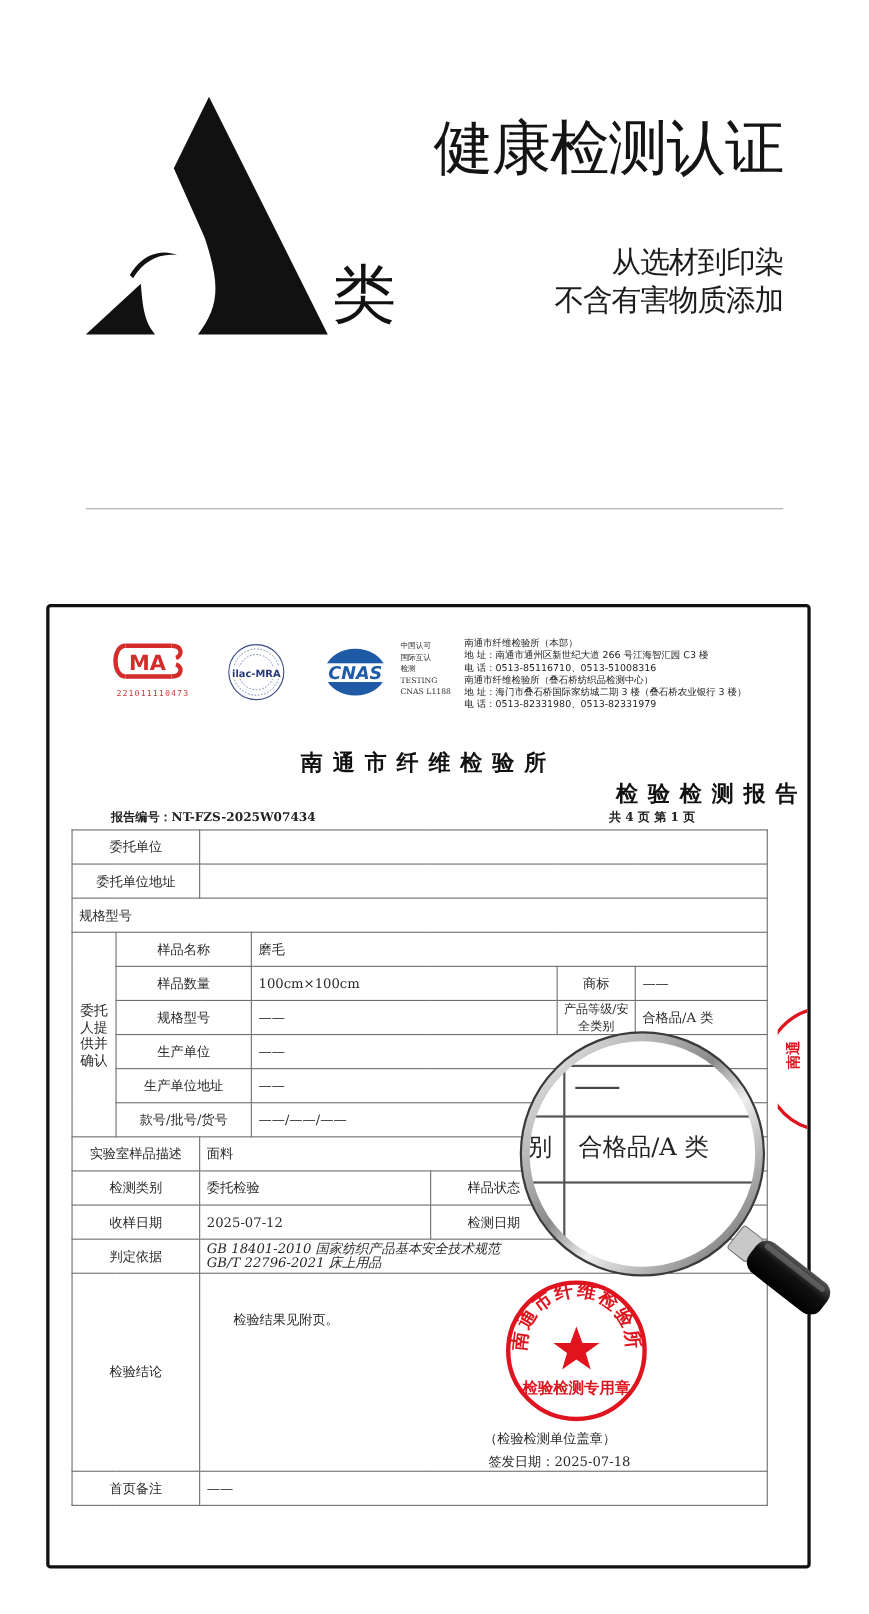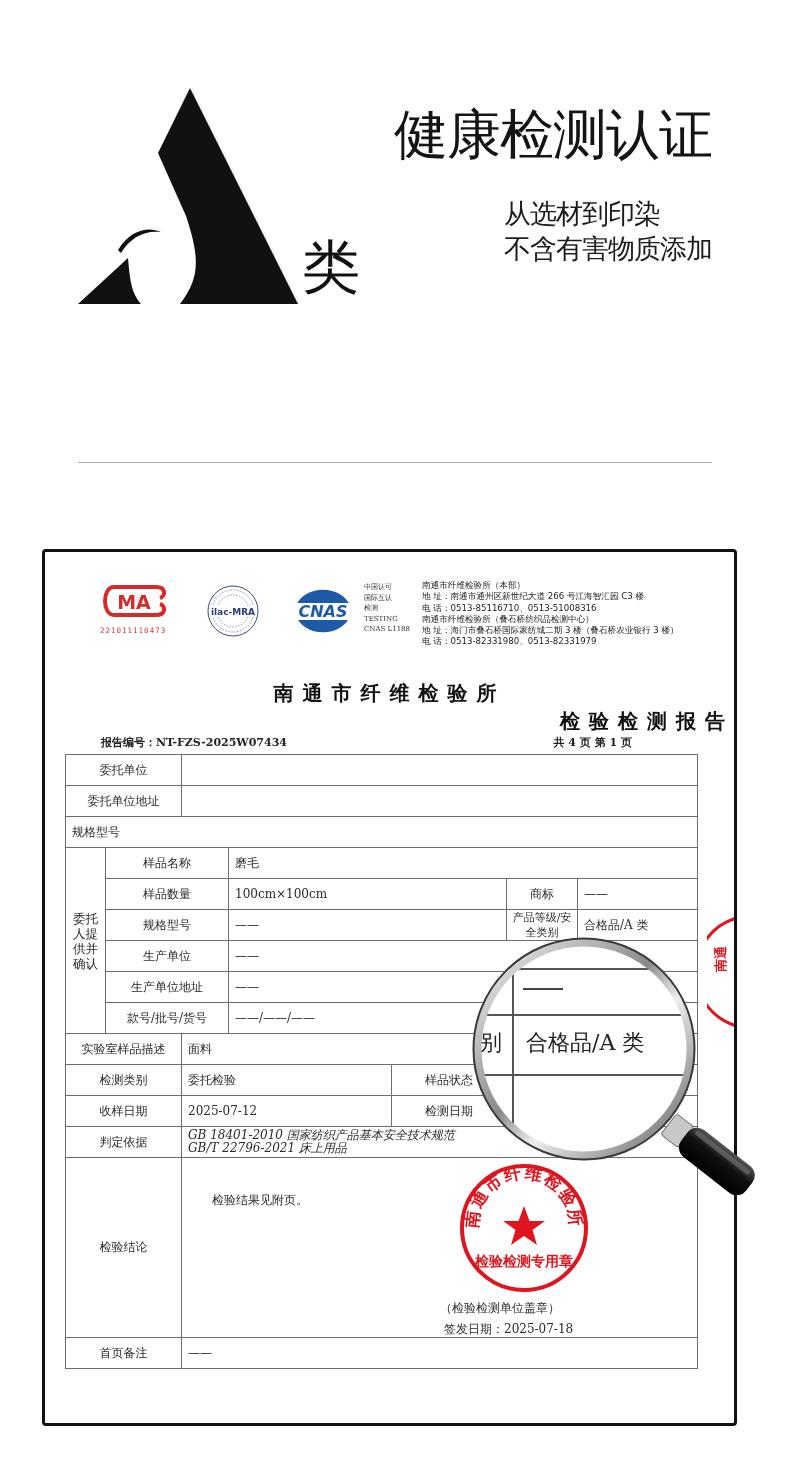--- a/index.html
+++ b/index.html
@@ -3,32 +3,32 @@
 <meta charset="utf-8">
 <style>
   * { box-sizing: border-box; margin: 0; padding: 0; }
   html, body { width: 790px; height: 1467px; background: #fff; overflow: hidden; }
   body { position: relative; font-family: "DejaVu Sans", "Liberation Sans", sans-serif; color: #1a1a1a; }
 
   
   .hero-logo { position: absolute; left: 78px; top: 88px; width: 230px; height: 218px; }
   .hero-lei { position: absolute; left: 302px; top: 238px; font-size: 58px; line-height: 1; color: #111; font-weight: 400; }
   .hero-title { position: absolute; right: 78px; top: 108px; font-size: 54px; line-height: 1; color: #141414; letter-spacing: -1px; text-align: right; white-space: nowrap; }
-  .hero-lines { position: absolute; right: 78px; top: 196px; }
+  .hero-lines { position: absolute; right: 78px; top: 221px; text-align: right; }
   .hero-lines div { font-size: 27px; line-height: 35px; color: #1c1c1c; letter-spacing: -1px; white-space: nowrap; }
   .divider { position: absolute; left: 78px; top: 462px; width: 634px; height: 1px; background: #a9a9a9; }
 
   
   .report { position: absolute; left: 42px; top: 549px; width: 695px; height: 877px; border: 3px solid #111; border-radius: 4px; background: #fff; overflow: hidden; }
   .serif { font-family: "DejaVu Serif", "Liberation Serif", serif; }
 
   .cert-row { position: absolute; left: 55px; top: 28px; height: 64px; width: 600px; }
   .cma { position: absolute; left: 0; top: 4px; width: 72px; }
   .cma-box { width: 68px; height: 34px; position: relative; }
-  .cma-num { font-size: 7.5px; color: #d23b3b; letter-spacing: 1px; text-align: left; margin-top: 4px; font-family: "DejaVu Sans Mono", monospace; }
+  .cma-num { font-size: 7.5px; color: #d23b3b; letter-spacing: 1px; text-align: right; margin-top: 4px; font-family: "DejaVu Sans Mono", monospace; }
   .ilac { position: absolute; left: 106px; top: 4px; width: 54px; height: 54px; }
   .cnas { position: absolute; left: 190px; top: 4px; width: 66px; height: 54px; }
   .cnas-side { position: absolute; left: 264px; top: 2px; font-size: 7px; line-height: 10.5px; color: #333; }
   .addr { position: absolute; left: 322px; top: 0; font-size: 8.6px; line-height: 11.3px; color: #222; white-space: nowrap; }
 
   .rtitle { position: absolute; left: 0; width: 100%; text-align: center; font-size: 20px; font-weight: bold; letter-spacing: 9px; color: #111; }
   .rtitle.t1 { top: 128px; }
   .rtitle.t2 { top: 156px; text-align: right; }
   .rmeta { position: absolute; top: 183px; font-size: 11px; font-weight: bold; color: #222; }
   .rmeta.left { left: 56px; }

